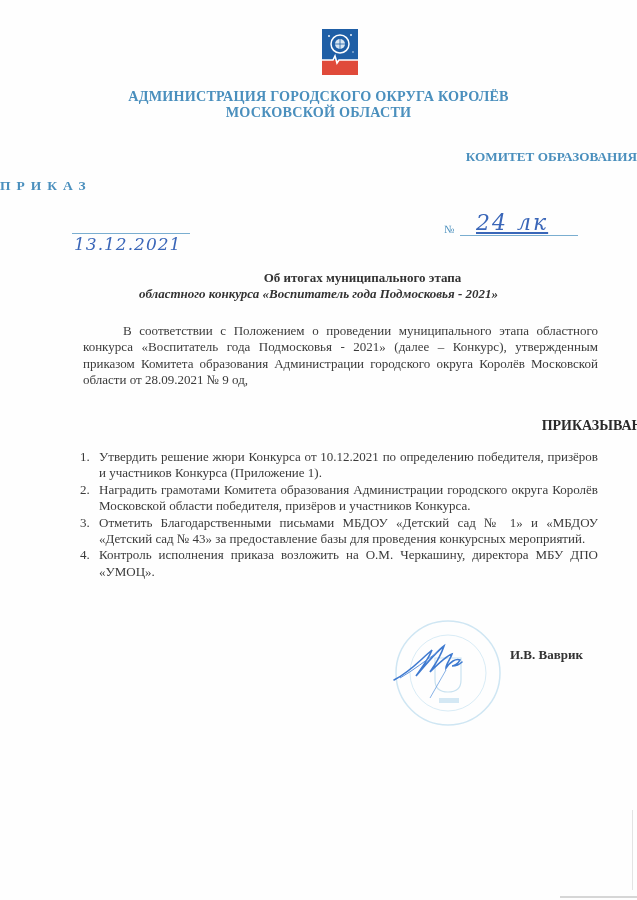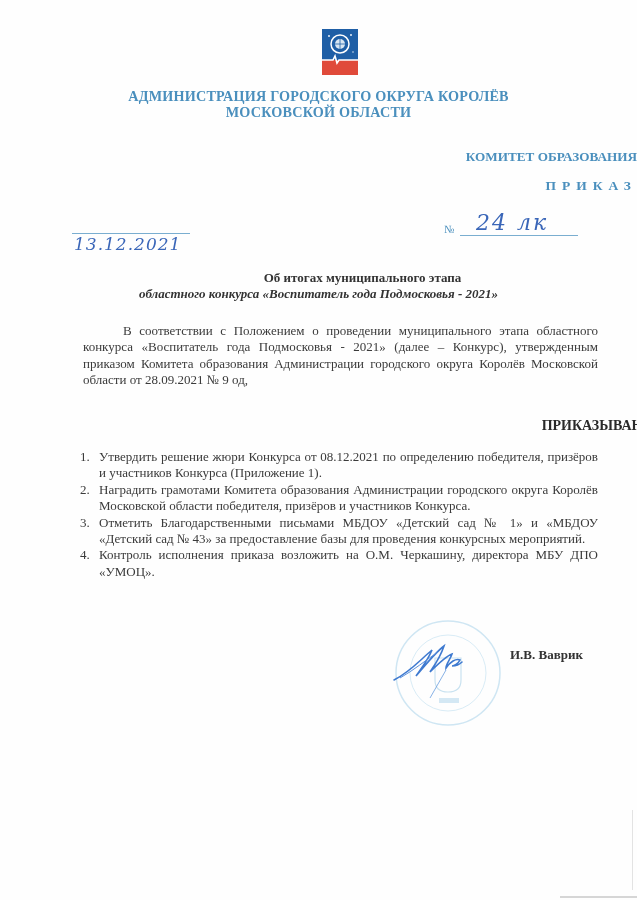--- a/index.html
+++ b/index.html
@@ -6,29 +6,29 @@
   body { width:637px; height:900px; background:#ffffff; position:relative; overflow:hidden;
          font-family:"Liberation Serif", "DejaVu Serif", serif; color:#2b2b2b; }
   .page { position:absolute; left:0; top:0; width:637px; height:900px; background:#fefefe; }
   .emblem { position:absolute; left:321px; top:28px; width:38px; height:48px; }
   .org { position:absolute; left:0; width:637px; text-align:center; color:#4a8fbd; font-weight:bold;
          font-size:14.2px; letter-spacing:0.2px; }
   .org1 { top:88px; }
   .org2 { top:104px; }
   .committee { position:absolute; left:0; width:637px; top:149px; text-align:right; color:#4a8fbd;
                font-weight:bold; font-size:13.2px; }
-  .prikaz { position:absolute; left:0; width:637px; top:178px; text-align:right; color:#4a8fbd;
+  .prikaz { position:absolute; left:0; width:637px; top:178px; text-align:left; color:#4a8fbd;
             font-weight:bold; font-size:13.5px; letter-spacing:6px; }
   .date-line { position:absolute; left:72px; top:233px; width:118px; border-bottom:1px solid #7aaed0; }
   .date-hand { position:absolute; left:74px; top:213px; font-family:"DejaVu Serif", serif; font-style:italic;
                color:#3a66b8; font-size:17px; letter-spacing:1px;margin-top:21px; }
   .num-sign { position:absolute; left:444px; top:223px; color:#4a8fbd; font-size:11px; }
   .num-line { position:absolute; left:460px; top:235px; width:118px; border-bottom:1px solid #7aaed0; }
   .num-hand { position:absolute; left:476px; top:210px; font-family:"DejaVu Serif", serif; font-style:italic;
-              color:#3a66b8; font-size:22px; letter-spacing:2px; }
+              color:#3a66b8; font-size:22px; letter-spacing:2px;text-decoration:underline; }
   .subject { position:absolute; left:0; width:637px; text-align:center; font-weight:bold; font-size:13px; color:#333; }
   .subj1 { top:270px;padding-left:44px; }
   .subj2 { top:286px;font-style:italic; }
   .preamble { position:absolute; left:83px; top:323px; width:515px; font-size:13px; line-height:16.3px;
               text-align:justify; color:#3a3a3a; text-indent:40px; }
   .orders-head { position:absolute; left:0; width:637px; top:418px; text-align:right; font-weight:bold;
                  font-size:14px; color:#2a2a2a;padding-left:15px; }
   .orders { position:absolute; left:80px; top:449px; width:518px; font-size:13px; line-height:16.4px;
             color:#3a3a3a; margin:0; padding:0; list-style:none; }
   .orders li { position:relative; padding-left:19px; text-align:justify; margin-bottom:0; }
@@ -72,21 +72,21 @@
   <div class="subject subj1">Об итогах муниципального этапа</div>
   <div class="subject subj2">областного конкурса «Воспитатель года Подмосковья - 2021»</div>
 
   <div class="preamble">В соответствии с Положением о проведении муниципального этапа областного конкурса «Воспитатель года Подмосковья - 2021» (далее – Конкурс), утвержденным приказом Комитета образования Администрации городского округа Королёв Московской области от 28.09.2021 № 9 од,</div>
 
   <div class="orders-head">ПРИКАЗЫВАЮ:</div>
 
   <ol class="orders">
     <li>
       <span class="n">1.</span>
-      <span>Утвердить решение жюри Конкурса от 08.12.2021 по определению победителя, призёров и участников Конкурса (Приложение 1).</span>
+      <span>Утвердить решение жюри Конкурса от 10.12.2021 по определению победителя, призёров и участников Конкурса (Приложение 1).</span>
     </li>
     <li>
       <span class="n">2.</span>
       <span>Наградить грамотами Комитета образования Администрации городского округа Королёв Московской области победителя, призёров и участников Конкурса.</span>
     </li>
     <li>
       <span class="n">3.</span>
       <span>Отметить Благодарственными письмами МБДОУ «Детский сад № 1» и «МБДОУ «Детский сад № 43» за предоставление базы для проведения конкурсных мероприятий.</span>
     </li>
     <li>

